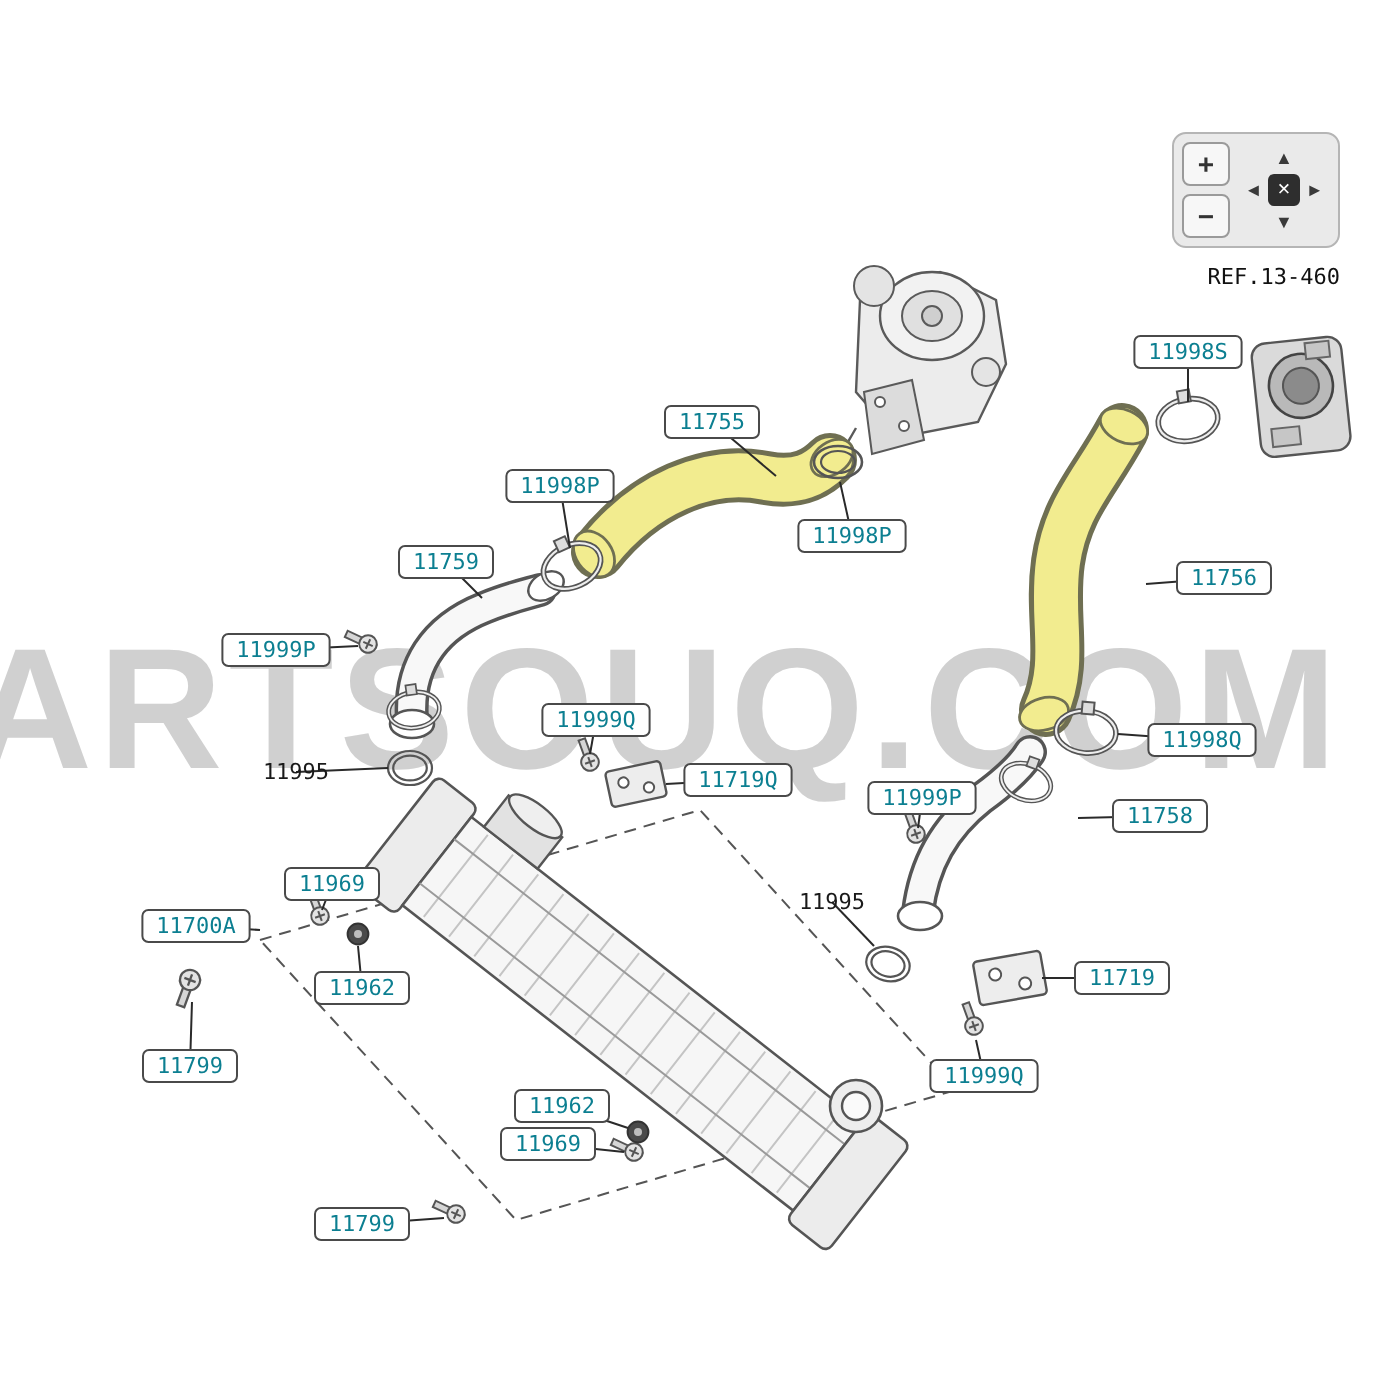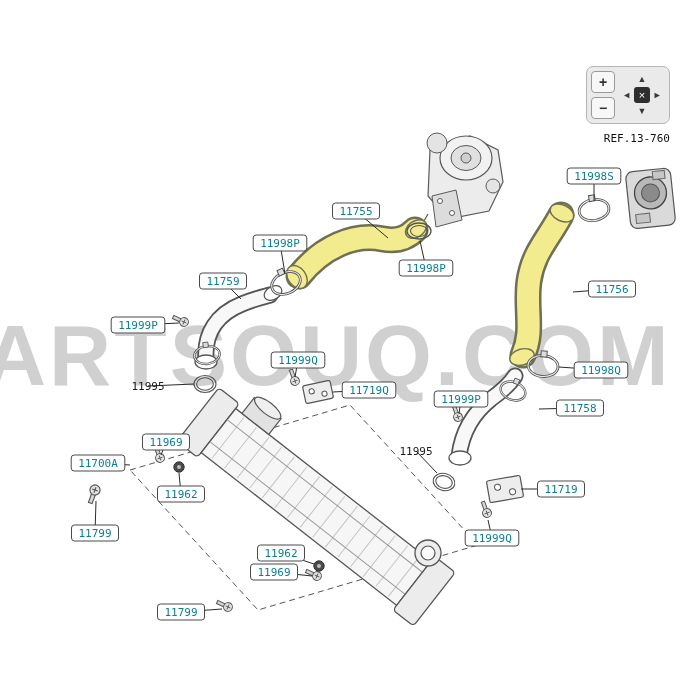--- a/index.html
+++ b/index.html
@@ -286,15 +286,15 @@
       <button>−</button>
     </div>
     <div class="dpad">
       <button class="up">▲</button>
       <button class="left">◄</button>
       <button class="center">×</button>
       <button class="right">►</button>
       <button class="down">▼</button>
     </div>
   </div>
-  <div class="ref-label">REF.13-760</div>
+  <div class="ref-label">REF.13-460</div>
 
 </div>
 
 </body></html>

